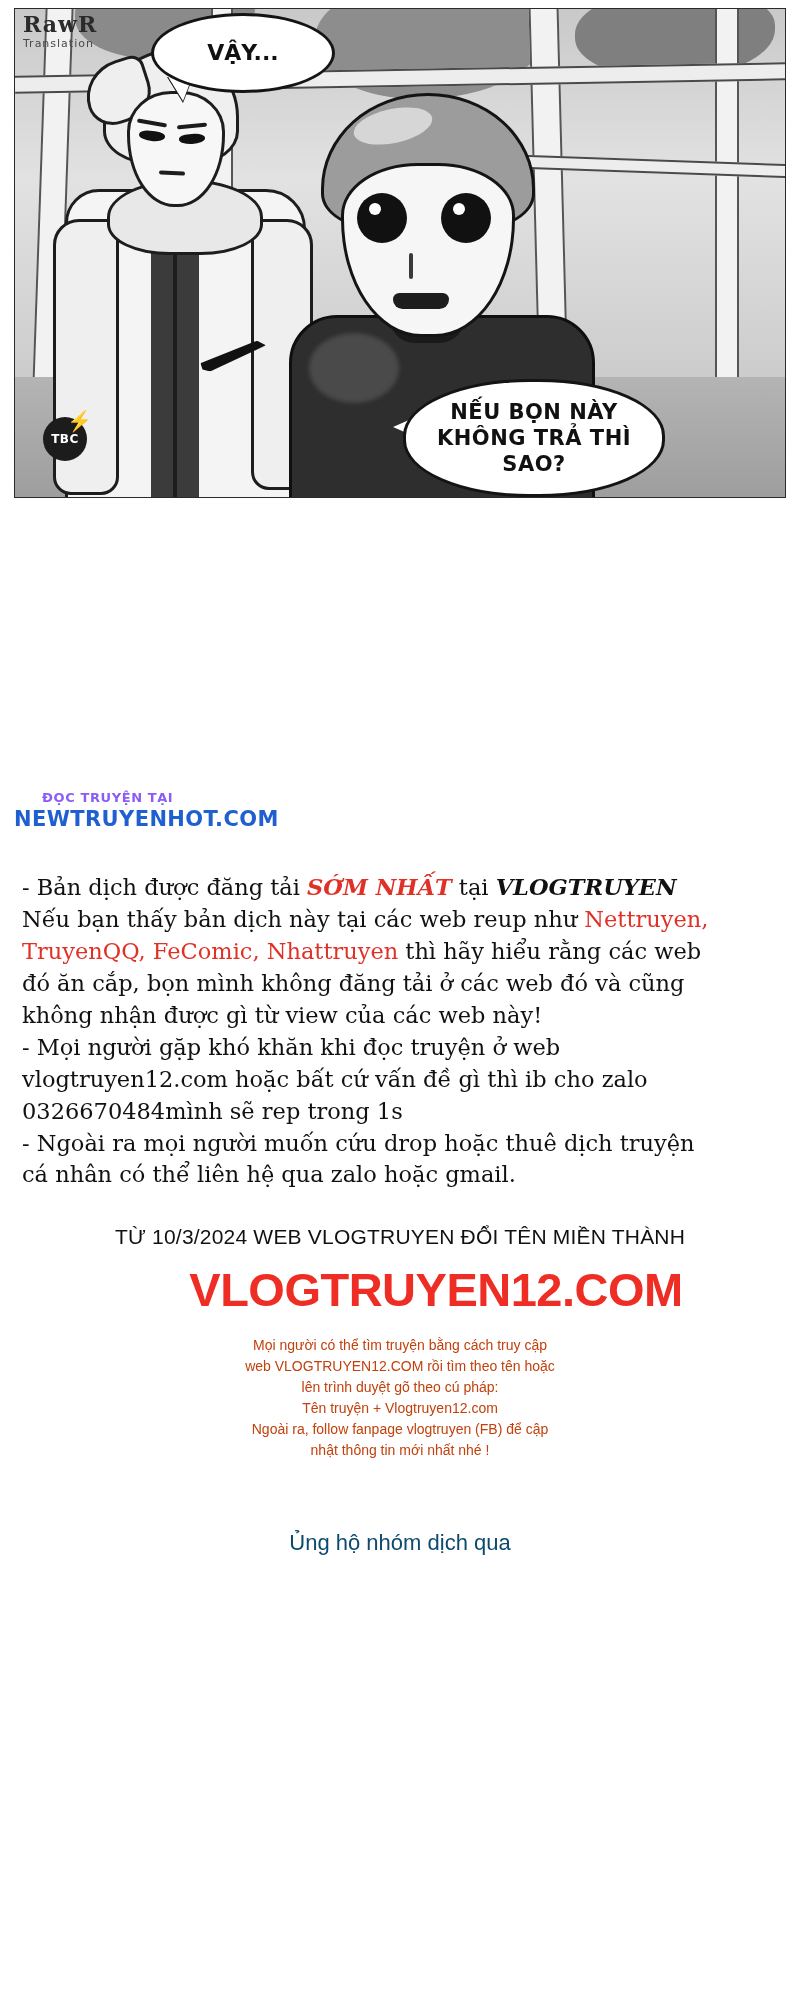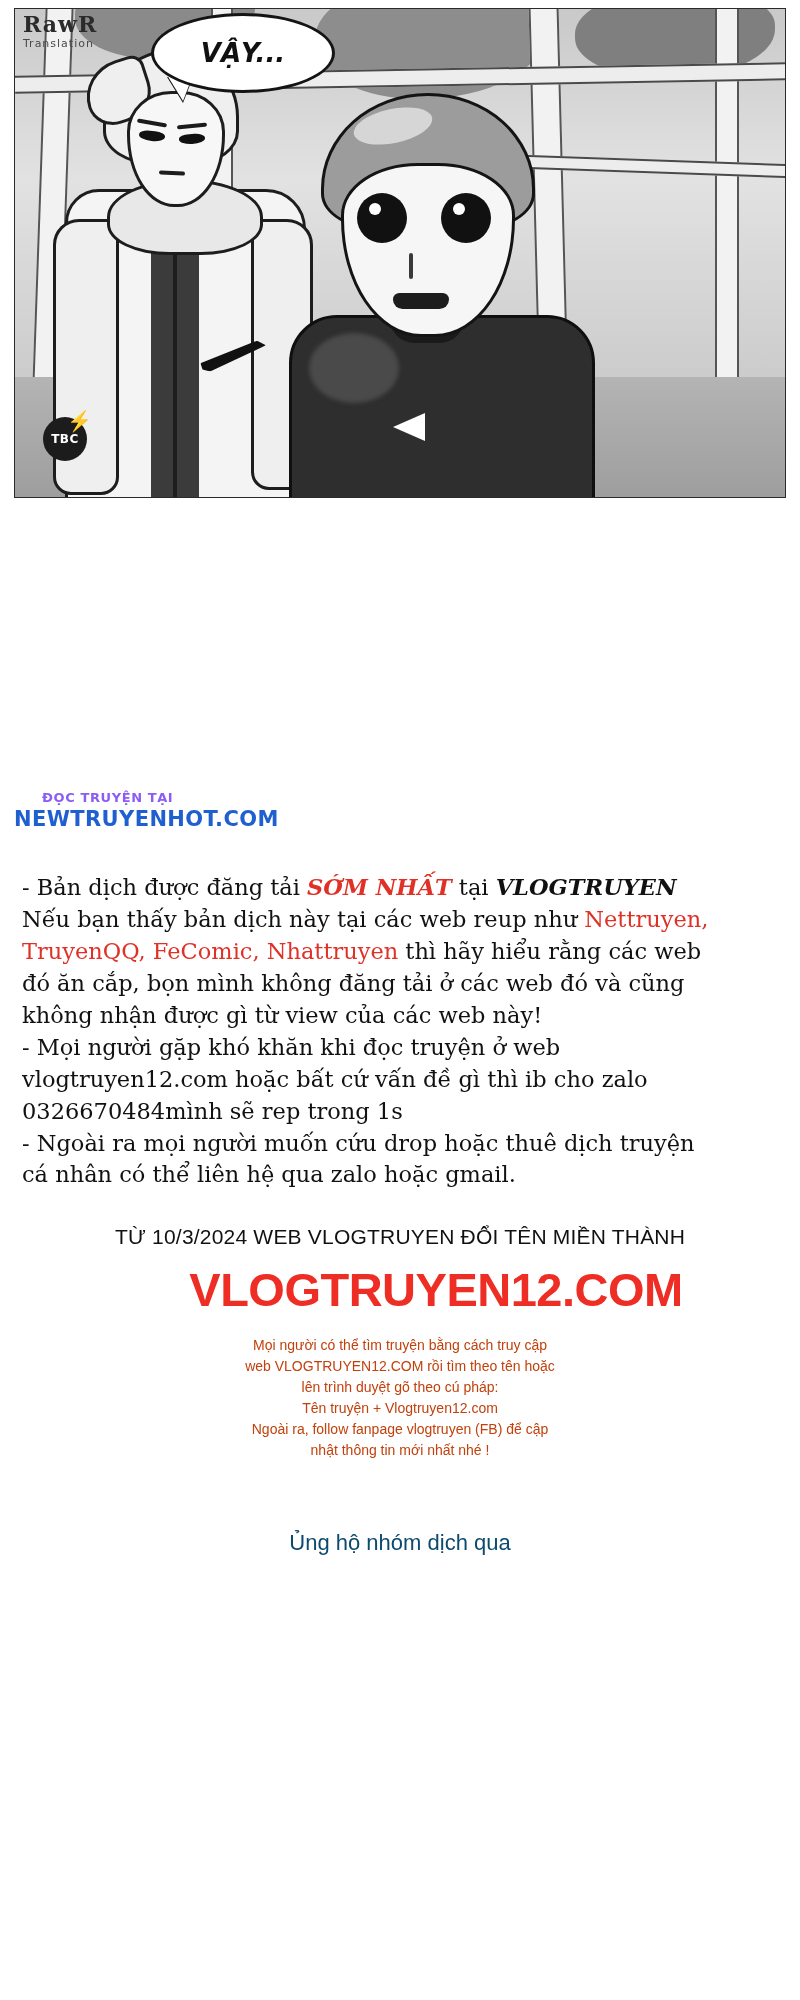--- a/index.html
+++ b/index.html
@@ -180,21 +180,21 @@
     border:3px solid #141414;
     border-radius: 50%;
     display:flex; align-items:center; justify-content:center;
     text-align:center;
     font-family:"DejaVu Sans", sans-serif;
     font-weight:700;
     color:#111;
     line-height:1.25;
   }
   .bubble-1 {
-    left: 136px; top: 4px; width: 178px; height: 74px; font-size: 26px; font-style: italic;
+    left: 136px; top: 4px; width: 178px; height: 74px; font-size: 22px;
   }
   .bubble-1-tail {
     position:absolute; left: 152px; top: 66px; width: 0; height: 0;
     border-left: 16px solid transparent;
     border-right: 10px solid transparent;
     border-top: 26px solid #fff;
     filter: drop-shadow(0 2px 0 #141414);
   }
   .bubble-2 {
     left: 388px; top: 370px; width: 256px; height: 112px;
@@ -342,20 +342,21 @@
     <div class="cr-eye-hl l"></div>
     <div class="cr-eye-hl r"></div>
     <div class="cr-nose"></div>
     <div class="cr-mouth"></div>
   </div>
 
   <div class="bubble-1-tail"></div>
   <div class="bubble bubble-1">VẬY...</div>
 
   <div class="bubble-2-tail"></div>
+  <div class="bubble bubble-2">NẾU BỌN NÀY KHÔNG TRẢ THÌ SAO?</div>
 
   <div class="tbc-badge">TBC</div>
   <div class="tbc-bolt">⚡</div>
 
   <div class="wm-top">
     <div class="wm-logo">RawR</div>
     <div class="wm-sub">Translation</div>
   </div>
 </div>
 

